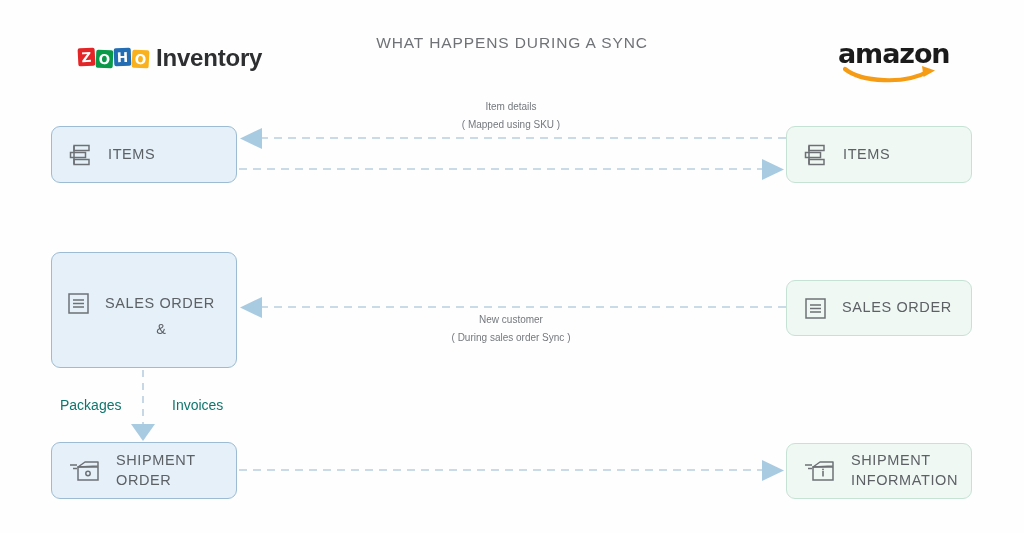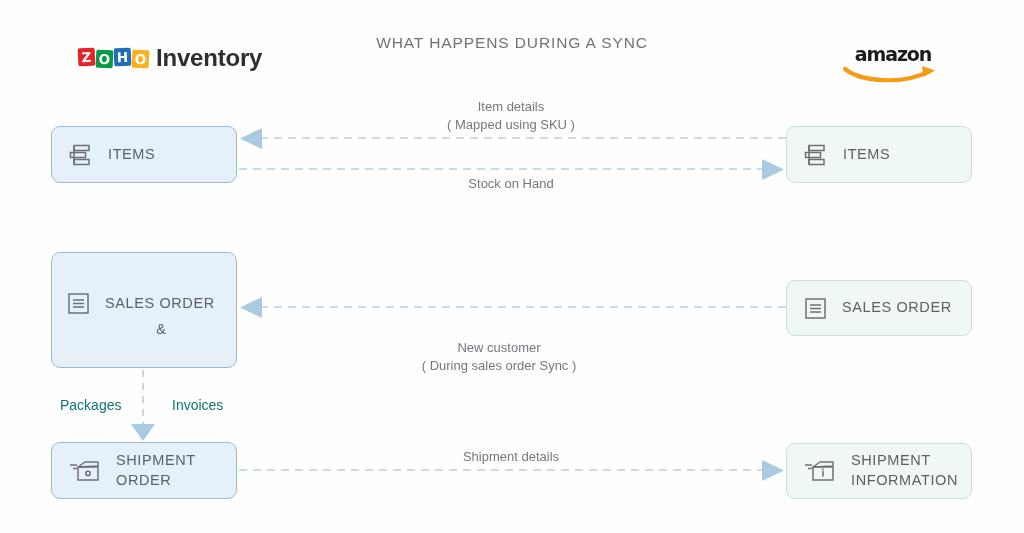--- a/index.html
+++ b/index.html
@@ -70,21 +70,21 @@
 
   
   .amazon-logo {
     position: absolute;
     left: 838px;
     top: 40px;
     width: 110px;
     height: 44px;
   }
   .amazon-word {
-    font-size: 19px;
+    font-size: 27px;
     font-weight: 700;
     color: #1b1b1b;
     letter-spacing: -1.1px;
     font-family: "DejaVu Sans", sans-serif;
     line-height: 28px;
     text-align: center;
   }
   .amazon-smile {
     position: absolute;
     left: 5px;
@@ -138,21 +138,21 @@
     font-size: 14.5px;
     color: #5d6166;
     margin: -8px 0 -8px 0;
     padding-left: 34px;
   }
 
   
   .conn-label {
     position: absolute;
     text-align: center;
-    font-size: 13px;
+    font-size: 10px;
     color: #74787d;
     line-height: 18px;
     white-space: pre-line;
   }
   .vlabel {
     position: absolute;
     font-size: 14px;
     color: #0f766e;
   }
 
@@ -214,26 +214,24 @@
 
     <g>
       <line x1="143" y1="370" x2="143" y2="425" stroke="#b8cfdf" stroke-width="1.6" stroke-dasharray="7,6"></line>
       <path d="M131 424 L155 424 L143 441 Z" fill="#a9cbe2"></path>
     </g>
   </svg>
 
   <div class="conn-label" style="left:386px; top:98px; width:250px;">Item details
 ( Mapped using SKU )</div>
 
-  <div class="conn-label" style="left:406px; top:175px; width:210px;">Stock on Hand</div>
-
-  <div class="conn-label" style="left:368px; top:311px; width:262px;margin-top:28px;">New customer
+
+  <div class="conn-label" style="left:380px; top:311px; width:262px;">New customer
 ( During sales order Sync )</div>
 
-  <div class="conn-label" style="left:406px; top:448px; width:210px;">Shipment details</div>
 
   <div class="vlabel" style="left:60px; top:397px;">Packages</div>
   <div class="vlabel" style="left:151px; top:397px;margin-left:21px;">Invoices</div>
 
   <div class="node left" style="left:51px; top:126px; width:186px; height:57px;">
     <svg class="node-icon" width="26" height="26" viewBox="0 0 26 26">
       <rect x="6" y="3.5" width="15" height="5" fill="none" stroke="#6d7175" stroke-width="1.5"></rect>
       <rect x="2.5" y="10.5" width="15" height="5" fill="none" stroke="#6d7175" stroke-width="1.5"></rect>
       <rect x="6" y="17.5" width="15" height="5" fill="none" stroke="#6d7175" stroke-width="1.5"></rect>
       <line x1="6" y1="4" x2="6" y2="22" stroke="#6d7175" stroke-width="1.5"></line>

